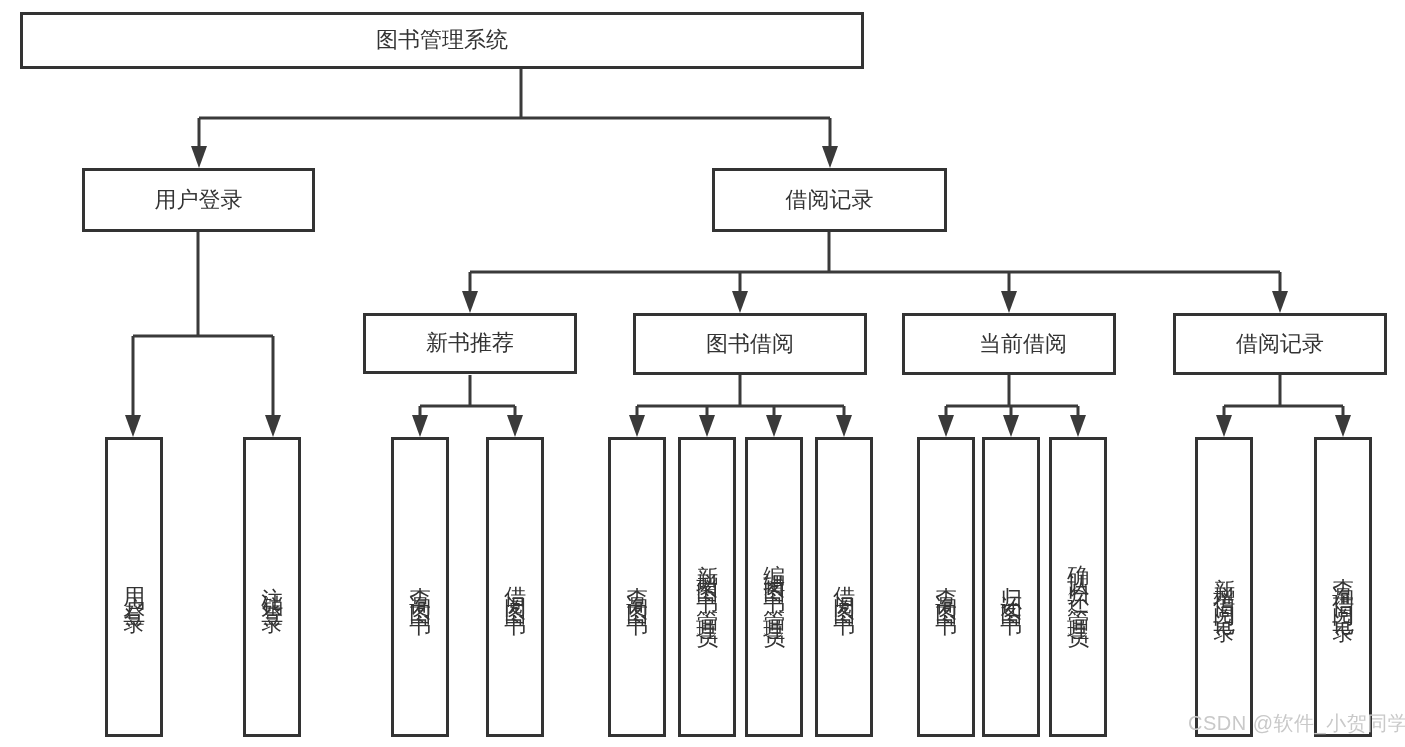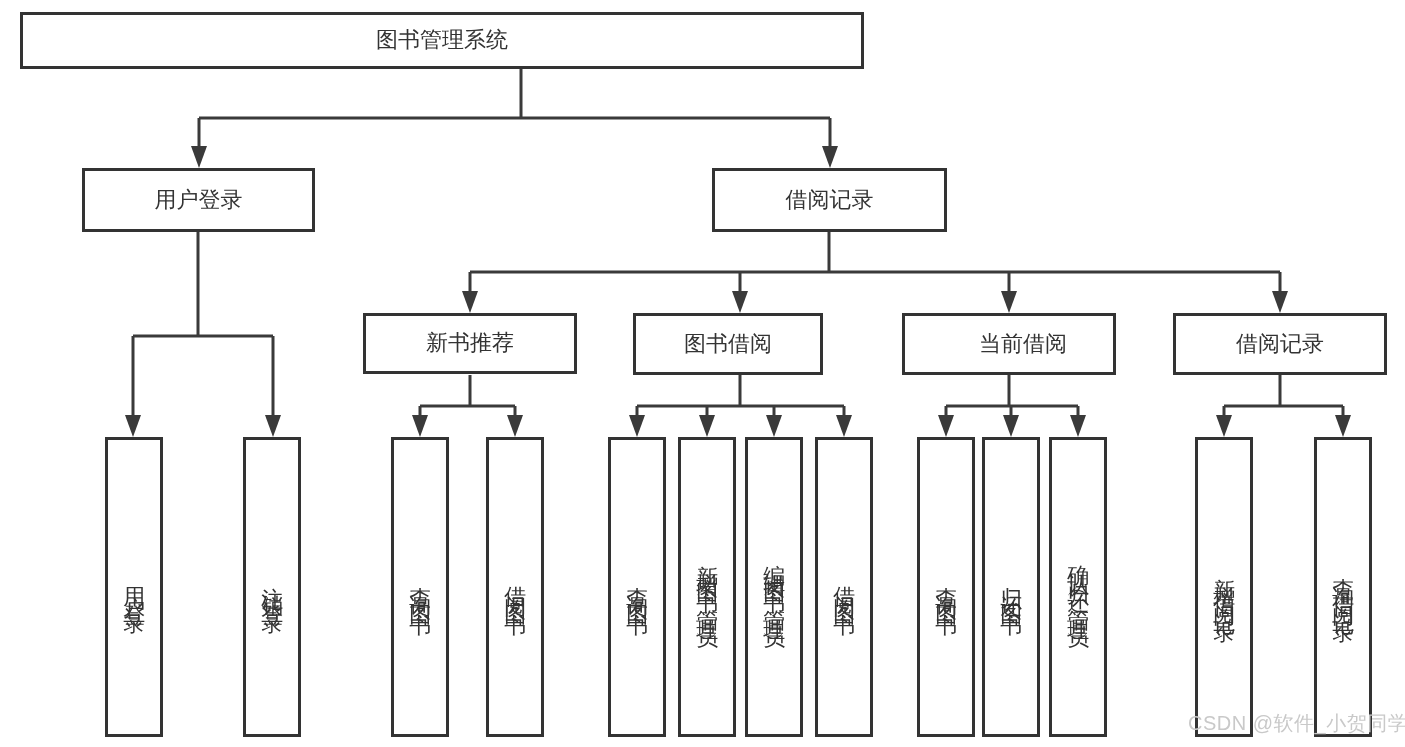--- a/index.html
+++ b/index.html
@@ -92,21 +92,21 @@
       <polygon points="1335,415 1351,415 1343,437"></polygon>
     </g>
   </svg>
 
   <div class="box h" style="left:20px; top:12px; width:844px; height:57px;">图书管理系统</div>
 
   <div class="box h" style="left:82px; top:168px; width:233px; height:64px;">用户登录</div>
   <div class="box h" style="left:712px; top:168px; width:235px; height:64px;">借阅记录</div>
 
   <div class="box h" style="left:363px; top:313px; width:214px; height:61px;">新书推荐</div>
-  <div class="box h" style="left:633px; top:313px; width:190px; height:62px;">图书借阅</div>
+  <div class="box h" style="left:633px; top:313px; width:234px; height:62px;">图书借阅</div>
   <div class="box h" style="left:902px; top:313px; width:214px; height:62px;padding-left:28px;">当前借阅</div>
   <div class="box h" style="left:1173px; top:313px; width:214px; height:62px;">借阅记录</div>
 
   <div class="box v" style="left:105px; top:437px; width:58px; height:300px;">用户登录</div>
   <div class="box v" style="left:243px; top:437px; width:58px; height:300px;">注销登录</div>
 
   <div class="box v" style="left:391px; top:437px; width:58px; height:300px;">查询图书</div>
   <div class="box v" style="left:486px; top:437px; width:58px; height:300px;">借阅图书</div>
 
   <div class="box v" style="left:608px; top:437px; width:58px; height:300px;">查询图书</div>

